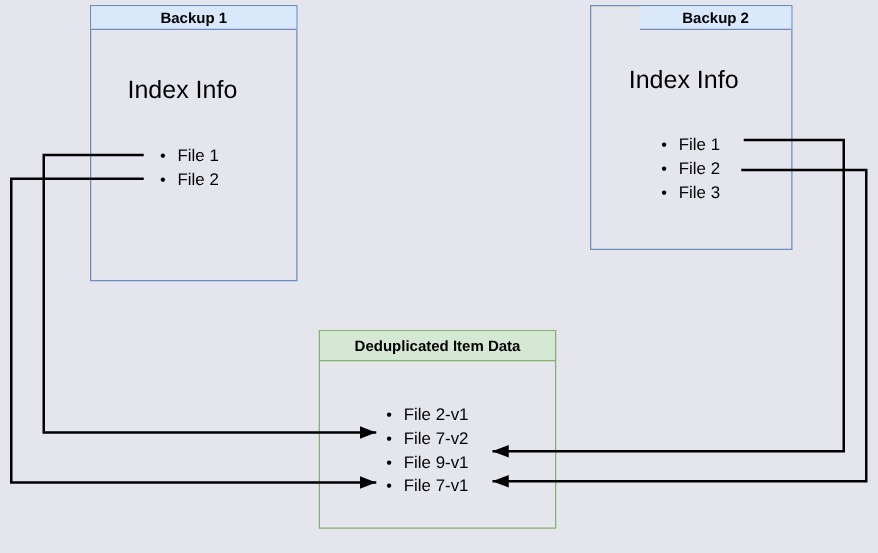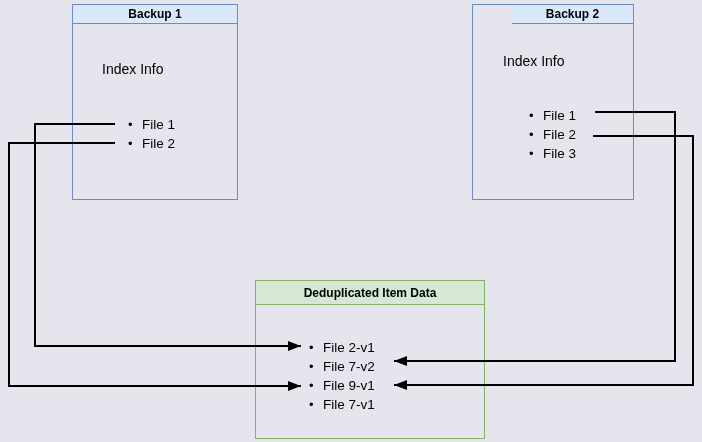--- a/index.html
+++ b/index.html
@@ -45,46 +45,46 @@
     border-bottom:1px solid var(--blue-border);
     height:19px;line-height:19px;
   }
   .green .titlebar{
     background:var(--green-fill);
     border-bottom:1px solid var(--green-border);
     height:24px;line-height:24px;
   }
   .section-label{
     position:absolute;
-    font-size:14px;
+    font-size:20px;
   }
   .filelist{
     position:absolute;
     margin:0;padding:0;
     list-style:none;
     font-size:13.5px;
     line-height:19px;
   }
   .filelist li{
     display:flex;
     align-items:baseline;
   }
   .bullet{
     width:14px;
     flex:0 0 14px;
     font-size:13px;
   }
   
-  #backup1{left:72px;top:4px;width:166px;height:196px;}
+  #backup1{left:72px;top:4px;width:166px;height:221px;}
   #backup1 .section-label{left:29px;top:56px;}
   #backup1 .filelist{left:55px;top:110px;}
   #backup2{left:472px;top:4px;width:162px;height:196px;padding-left:39px;}
   #backup2 .section-label{left:30px;top:48px;}
   #backup2 .filelist{left:56px;top:101px;}
-  #dedup{left:255px;top:280px;width:230px;height:159px;}
+  #dedup{left:255px;top:264px;width:190px;height:159px;}
   #dedup .filelist{left:53px;top:57px;}
 </style>
 </head>
 <body>
 
 <div class="canvas">
 
   <div class="box blue" id="backup1">
     <div class="titlebar">Backup 1</div>
     <div class="section-label">Index Info</div>

